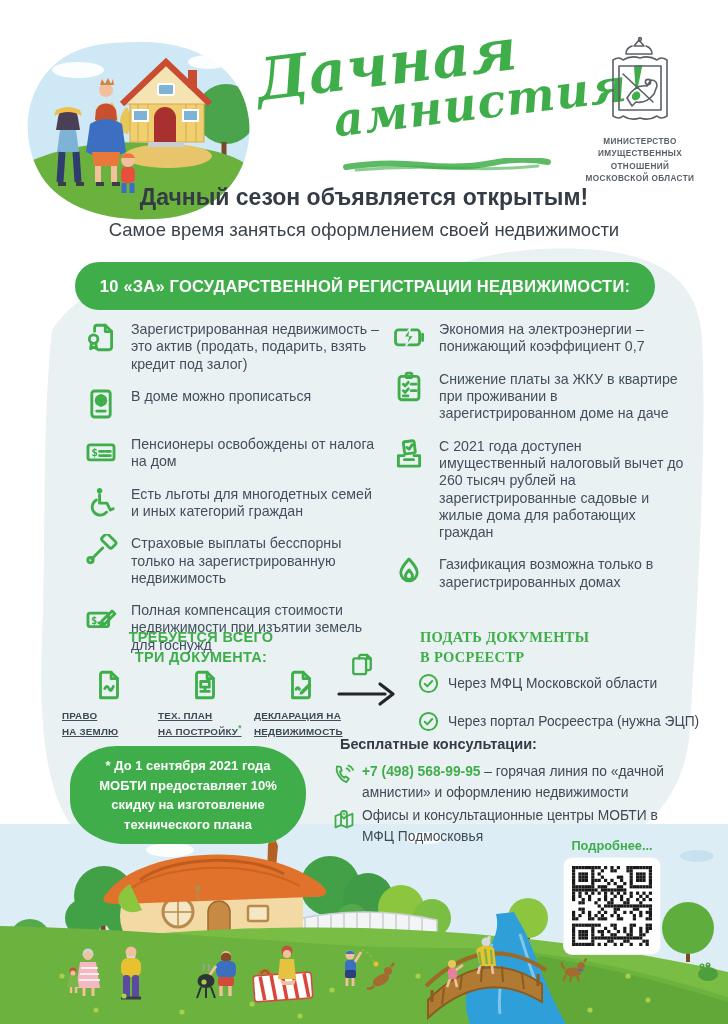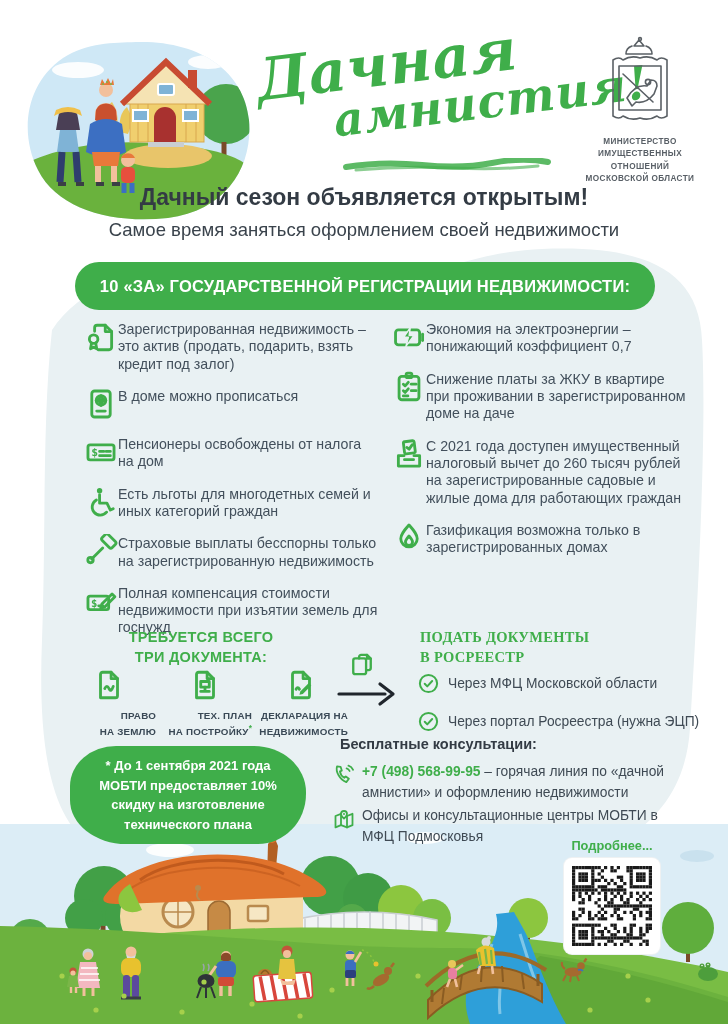--- a/index.html
+++ b/index.html
@@ -20,29 +20,29 @@
   .subheadline{position:absolute;left:0;top:219px;width:728px;text-align:center;
     font-size:18.5px;color:#3A434C;}
   
   .banner{position:absolute;left:75px;top:262px;width:580px;height:48px;background:#3FAE4A;
     border-radius:26px;display:flex;align-items:center;justify-content:center;
     color:#fff;font-weight:bold;font-size:16.5px;letter-spacing:.2px;}
   
   .bcol{position:absolute;display:flex;flex-direction:column;gap:14px;}
   .col-left{left:84px;top:320px;width:296px;}
   .col-right{left:392px;top:320px;width:296px;}
-  .brow{display:flex;align-items:flex-start;}
+  .brow{display:flex;gap:13px;align-items:flex-start;}
   .bicon{flex:none;width:34px;height:34px;}
   .bicon svg{width:34px;height:34px;stroke:#3FAE4A;fill:none;stroke-width:2;stroke-linecap:round;stroke-linejoin:round;}
   .btext{margin:1px 0 0 0;font-size:14.2px;line-height:1.22;color:#43505C;}
   
   .docs-heading{position:absolute;left:78px;top:628px;width:246px;text-align:center;
     color:#3FAE4A;font-weight:bold;font-size:14.5px;line-height:1.35;letter-spacing:.3px;}
   .doc-items{position:absolute;left:62px;top:668px;width:286px;display:flex;justify-content:space-between;}
-  .doc-item{width:94px;text-align:right;}
+  .doc-item{width:94px;text-align:left;text-decoration:underline;}
   .doc-item svg{width:34px;height:34px;margin:0 auto;stroke:#3FAE4A;fill:none;stroke-width:2;stroke-linecap:round;stroke-linejoin:round;}
   .doc-label{margin-top:7px;font-size:9.8px;font-weight:bold;color:#3A4956;line-height:1.4;letter-spacing:.2px;}
   .doc-label sup{color:#3FAE4A;}
   .copy-wrap{position:absolute;left:348px;top:652px;}
   .copy-wrap svg{width:28px;height:28px;stroke:#3FAE4A;fill:none;stroke-width:2;stroke-linecap:round;stroke-linejoin:round;}
   .arrow-wrap{position:absolute;left:336px;top:678px;}
   .submit-heading{position:absolute;left:420px;top:628px;color:#3FAE4A;font-weight:bold;
     font-size:14.5px;line-height:1.35;letter-spacing:.3px;font-family:Liberation Serif, serif;}
   .submit-opts{position:absolute;left:418px;top:673px;display:flex;flex-direction:column;gap:17px;}
   .opt{display:flex;gap:9px;align-items:center;}

